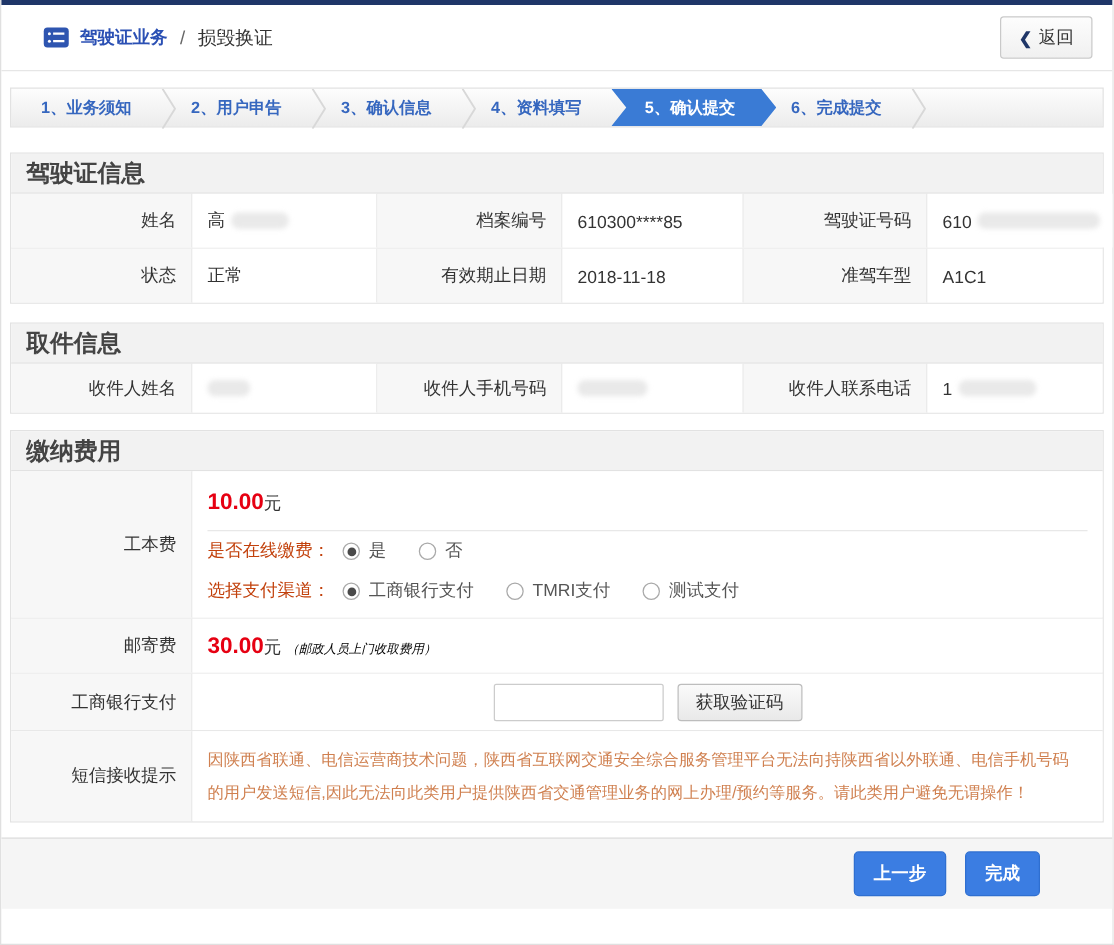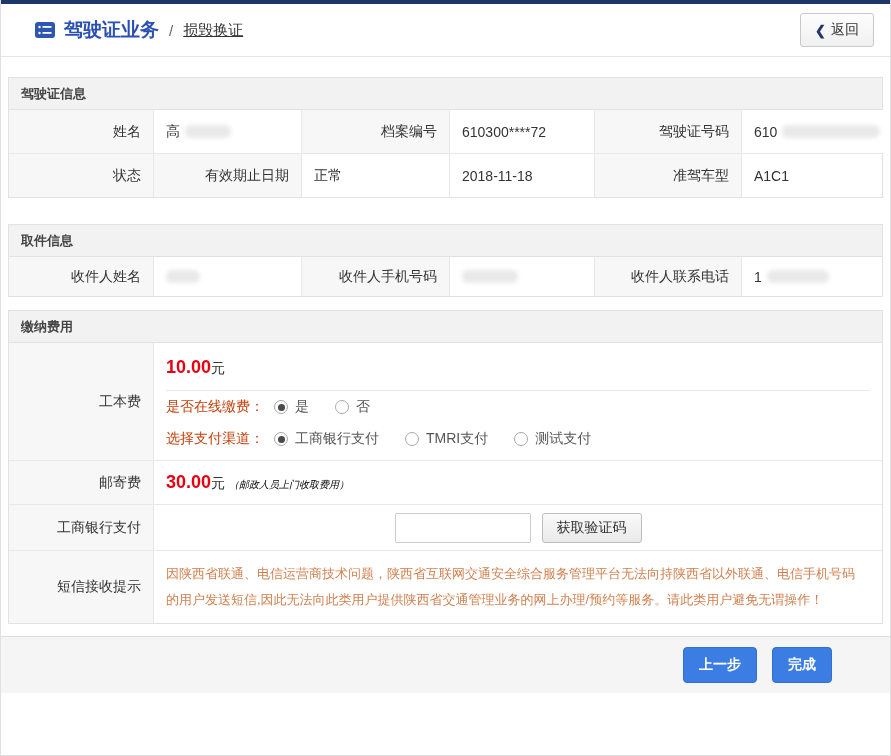--- a/index.html
+++ b/index.html
@@ -22,23 +22,23 @@
 
   
   .header {
     height: 53px;
     border-bottom: 1px solid #e6e6e6;
     display: flex; align-items: center;
     padding: 0 16px 0 33px;
   }
   .title-wrap { display: flex; align-items: center; gap: 8px; flex: 1; }
   .hicon { width: 22px; height: 18px; display: inline-block; }
-  .app-title { color: #2b50b4; font-size: 19px; font-weight: bold; }
+  .app-title { color: #2b50b4; font-size: 14px; font-weight: bold; }
   .title-sep { color: #666; font-size: 15px; margin: 0 2px; }
-  .page-title { color: #333; font-size: 15px; text-decoration: underline; }
+  .page-title { color: #333; font-size: 15px; }
   .back-btn {
     display: inline-flex; align-items: center; gap: 5px;
     border: 1px solid #c9c9c9; border-radius: 3px;
     background: linear-gradient(#fdfdfd, #f0f0f0);
     padding: 7px 14px; cursor: pointer;
     font-size: 14px; color: #333;
   }
   .back-chevron { color: #1f3668; font-weight: bold; font-size: 13px; }
 
   
@@ -63,27 +63,27 @@
     padding-right: 6px;
   }
   .sep-chevron { position: absolute; top: 0; height: 32px; width: 12px; z-index: 0; }
 
   
   .tbl {
     margin: 0 7px;
     border: 1px solid #e2e2e2;
   }
   .tbl-1 { margin-top: 20px; }
-  .tbl-2 { margin-top: 26px; }
+  .tbl-2 { margin-top: 15px; }
   .tbl-3 { margin-top: 13px; }
   .sec-head {
     background: #f2f2f2;
     padding: 0 12px;
     height: 32px; display: flex; align-items: center;
-    font-size: 13px; font-weight: bold; color: #444;
+    font-size: 19px; font-weight: bold; color: #444;
     border-bottom: 1px solid #e2e2e2;
   }
   .grid6 { display: grid; grid-template-columns: 145px 148px 148px 145px 147px 1fr; }
   .grid6 + .grid6, .frow + .frow { border-top: 1px solid #e8e8e8; }
   .cell { display: flex; align-items: center; min-height: 43px; padding: 6px 12px; }
   .lbl {
     background: #f7f7f7; justify-content: flex-end;
     text-align: right; color: #333;
     border-right: 1px solid #e8e8e8;
   }
@@ -178,45 +178,65 @@
       <span class="app-title">驾驶证业务</span>
       <span class="title-sep">/</span>
       <span class="page-title">损毁换证</span>
     </div>
     <button class="back-btn">
       <span class="back-chevron">❮</span>
       <span>返回</span>
     </button>
   </div>
 
+  <div class="stepbar">
+    <div class="step">1、业务须知</div>
+    <div class="step">2、用户申告</div>
+    <div class="step">3、确认信息</div>
+    <div class="step">4、资料填写</div>
+    <div class="step active">5、确认提交</div>
+    <div class="step">6、完成提交</div>
+    <svg class="sep-chevron" style="left:120px" viewBox="0 0 12 32">
+        <polyline points="1,0 11,16 1,32" fill="none" stroke="#d8d8d8" stroke-width="1.5"></polyline>
+      </svg>
+    <svg class="sep-chevron" style="left:240px" viewBox="0 0 12 32">
+        <polyline points="1,0 11,16 1,32" fill="none" stroke="#d8d8d8" stroke-width="1.5"></polyline>
+      </svg>
+    <svg class="sep-chevron" style="left:360px" viewBox="0 0 12 32">
+        <polyline points="1,0 11,16 1,32" fill="none" stroke="#d8d8d8" stroke-width="1.5"></polyline>
+      </svg>
+    <svg class="sep-chevron" style="left:720px" viewBox="0 0 12 32">
+        <polyline points="1,0 11,16 1,32" fill="none" stroke="#d8d8d8" stroke-width="1.5"></polyline>
+      </svg>
+  </div>
 
   <div class="tbl tbl-1">
     <div class="sec-head">驾驶证信息</div>
     <div class="grid6">
       <div class="cell lbl">姓名</div>
       <div class="cell val">
           <span>高</span>
           <span class="blur" style="width:46px"></span>
         </div>
       <div class="cell lbl">档案编号</div>
       <div class="cell val">
-          <span>610300****72</span>
+          <span>610300****85</span>
         </div>
       <div class="cell lbl">驾驶证号码</div>
       <div class="cell val">
           <span>610</span>
           <span class="blur" style="width:98px"></span>
         </div>
     </div>
     <div class="grid6">
       <div class="cell lbl">状态</div>
+      <div class="cell val">
+          <span>正常</span>
+        </div>
       <div class="cell lbl">有效期止日期</div>
-      <div class="cell val">
-          <span>正常</span>
-        </div>
       <div class="cell val">
           <span>2018-11-18</span>
         </div>
       <div class="cell lbl">准驾车型</div>
       <div class="cell val">
           <span>A1C1</span>
         </div>
     </div>
   </div>
 

